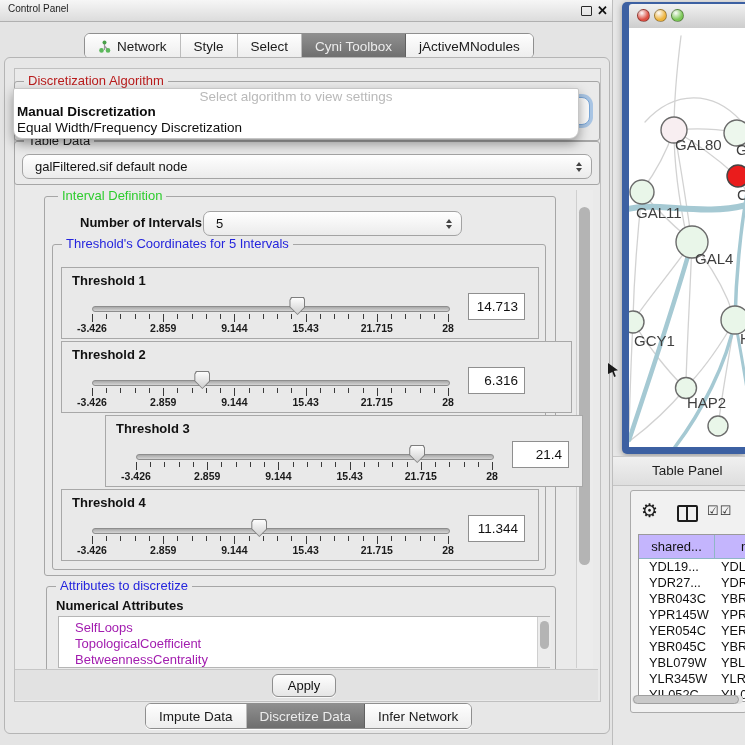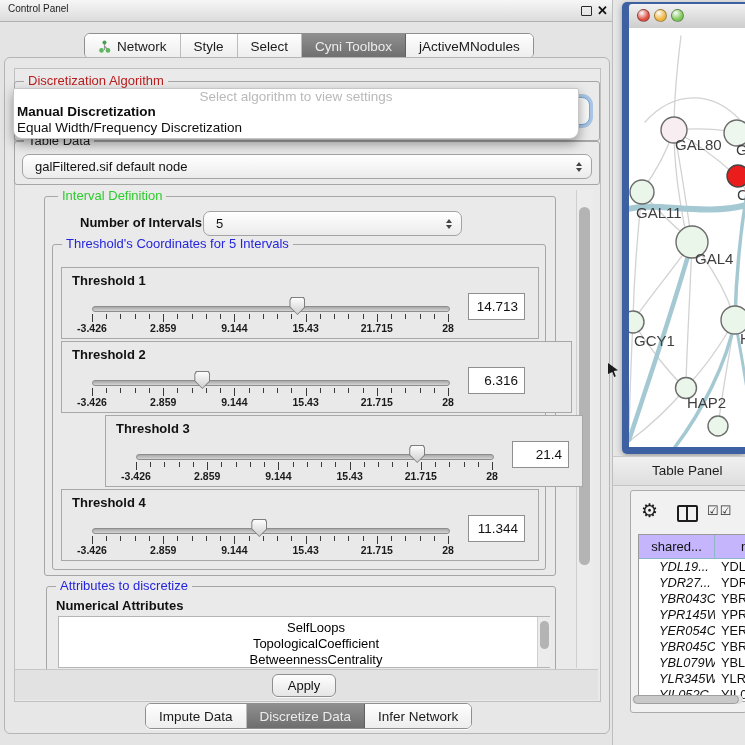--- a/index.html
+++ b/index.html
@@ -49,21 +49,21 @@
   .thr-label{position:absolute;left:10px;top:5px;font-weight:bold;font-size:13px;color:#111;}
   .track{position:absolute;left:30px;top:38px;width:356px;height:4px;border-radius:3px;background:linear-gradient(#a8a8a8,#d4d4d4);border:1px solid #8d8d8d;}
   .thumb{position:absolute;top:29px;width:16px;height:18px;background:#7e7e7e;clip-path:polygon(10% 0,90% 0,100% 16%,100% 55%,50% 100%,0 55%,0 16%);}
   .thumb::after{content:"";position:absolute;inset:1px;background:linear-gradient(#fdfdfd,#cfcfcf);clip-path:inherit;}
   .tick{position:absolute;width:1px;background:#3a3a3a;}
   .ticklabel{position:absolute;top:54px;transform:translateX(-50%);font-size:10.5px;font-weight:bold;color:#1a1a1a;}
   .valuebox{position:absolute;left:406px;top:25px;width:57px;height:27px;background:#fff;border:1px solid #8f8f8f;display:flex;align-items:center;justify-content:flex-end;padding-right:6px;box-sizing:border-box;font-size:13.5px;color:#111;}
 
   
   .listbox{position:absolute;background:#fff;border:1px solid #b5b5b5;overflow:hidden;}
-  .list-item{padding-left:24px;line-height:16px;font-size:13px;color:#000000;white-space:nowrap;text-align:center;}
+  .list-item{padding-left:16px;line-height:16px;font-size:13px;color:#a21caf;white-space:nowrap;}
 
   
   .applyrow{position:absolute;left:15px;top:669px;width:583px;height:30px;background:#e2e2e2;border-top:1px solid #c6c6c6;}
   .btn{position:absolute;height:21px;border:1px solid #8f8f8f;border-radius:6px;background:linear-gradient(#fefefe,#e6e6e6);display:flex;align-items:center;justify-content:center;font-size:13px;color:#111;box-shadow:0 1px 0 rgba(255,255,255,.8);}
 
   
   .netwin{position:absolute;left:622px;top:2px;width:123px;height:452px;background:#3c60a2;border-radius:5px 0 0 5px;box-shadow:0 2px 7px rgba(0,0,0,.35);}
   .net-titlebar{position:absolute;left:7px;top:2px;width:116px;height:24px;background:linear-gradient(#f1f1f1,#cdcdcd);border-bottom:1px solid #999;border-radius:3px 0 0 0;}
   .light{position:absolute;top:5px;width:13px;height:13px;border-radius:50%;border:1px solid rgba(0,0,0,.35);box-sizing:border-box;}
   .net-canvas{position:absolute;left:7px;top:26px;width:116px;height:419px;background:#fff;overflow:hidden;}
@@ -74,21 +74,21 @@
   .tp-panel{position:absolute;left:630px;top:490px;width:115px;height:221px;background:#f1f1f1;border:1px solid #ababab;border-radius:3px;}
   .gear{position:absolute;left:641px;top:501px;font-size:19px;color:#1c1c1c;line-height:19px;}
   .spliticon{position:absolute;left:677px;top:505px;width:17px;height:13px;border:2px solid #1c1c1c;border-radius:2px;}
   .spliticon::after{content:"";position:absolute;left:7px;top:0;width:2px;height:13px;background:#1c1c1c;}
   .checks{position:absolute;left:707px;top:503px;font-size:13px;color:#2a2a2a;letter-spacing:1px;}
   .dtable{position:absolute;left:638px;top:534px;width:107px;height:166px;background:#fff;border:1px solid #9a9a9a;overflow:hidden;}
   .thead{display:flex;height:23px;border-bottom:1px solid #8fb6c6;}
   .thcell{background:#c4b5fd;border-right:1px solid #8fb6c6;box-sizing:border-box;display:flex;align-items:center;justify-content:center;font-size:13px;color:#111;flex:none;}
   .trow{display:flex;height:16px;}
   .tcell{flex:none;overflow:hidden;white-space:nowrap;font-size:12.8px;color:#111;line-height:16px;}
-  .tcell.c1{width:76px;padding-left:20px;box-sizing:border-box;font-style:italic;}
+  .tcell.c1{width:76px;padding-left:10px;box-sizing:border-box;}
   .tcell.c2{width:60px;padding-left:6px;box-sizing:border-box;}
   .hscroll{position:absolute;left:632px;top:695px;width:111px;height:9px;background:#e2e2e2;border-radius:5px;}
   .hthumb{position:absolute;left:1px;top:0;width:106px;height:9px;background:#c9c9c9;border:1px solid #9f9f9f;border-radius:5px;box-sizing:border-box;}
 
   .cursor{position:absolute;left:608px;top:363px;width:10px;height:14px;background:#1b1b1b;clip-path:polygon(0 0,100% 52%,58% 58%,78% 95%,62% 100%,44% 64%,0 78%);z-index:99;}
   .neticon{display:inline-block;width:13px;height:13px;}
 </style>
 </head>
 <body>
 

